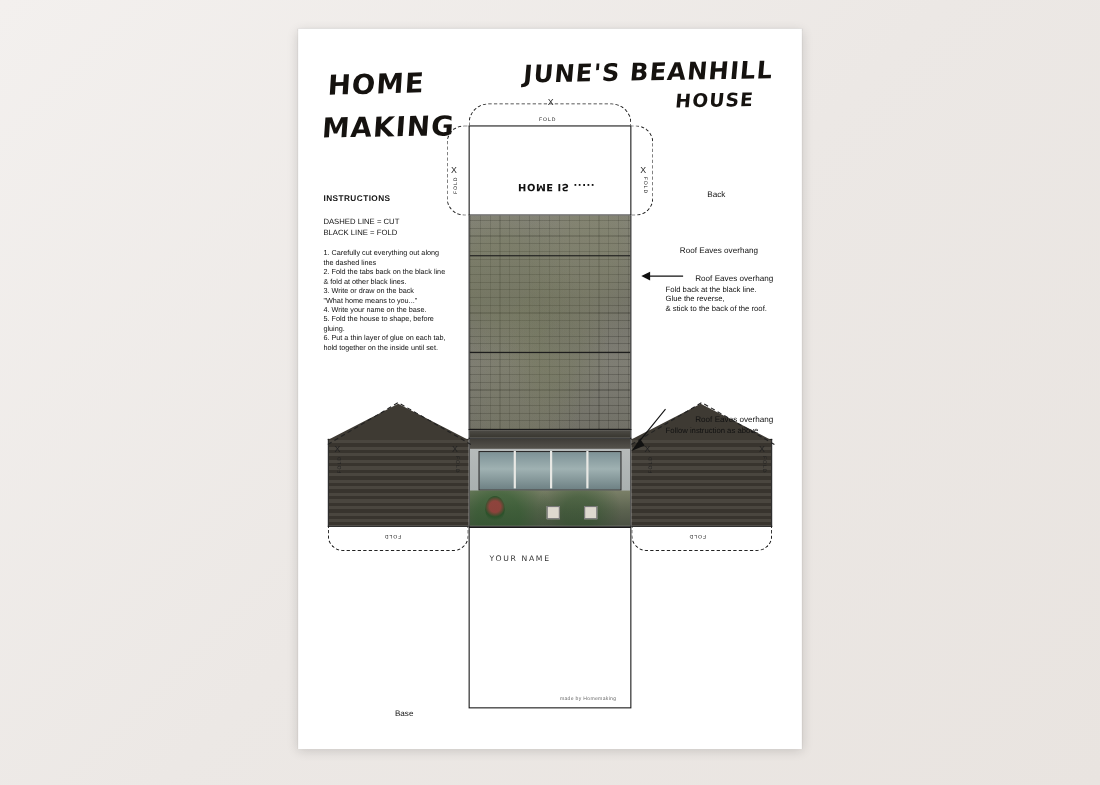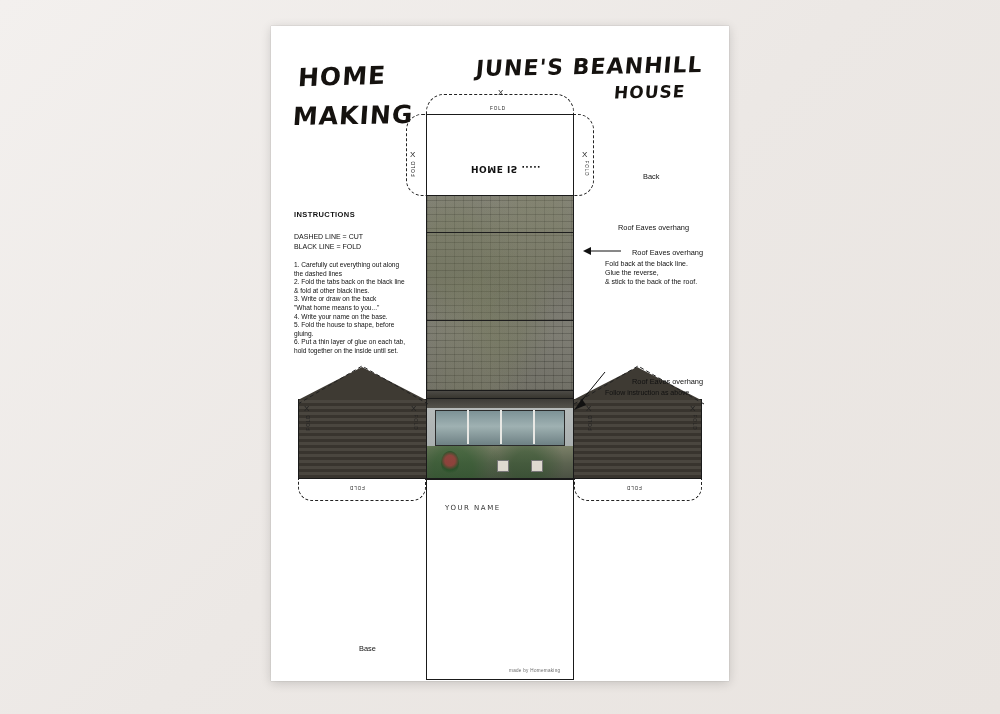--- a/index.html
+++ b/index.html
@@ -64,21 +64,20 @@
     transform: skewX(-6deg) rotate(-1deg);
   }
 
   
   #instructions {
     position: absolute;
     left: 23px;
     top: 150px;
     width: 145px;
     color: #111;
-    margin-top: 34px;
   }
   #instructions .ins-head {
     font-size: 7.5px;
     font-weight: bold;
     letter-spacing: 0.4px;
     margin-bottom: 13px;
   }
   #instructions .ins-key {
     font-size: 7px;
     line-height: 9.5px;
@@ -287,21 +286,21 @@
   #tab-wing-right {
     left: 303px; top: 453px; width: 128px; height: 22px;
     border-top: none; border-radius: 0 0 14px 14px;
   }
 
   
   #base-panel {
     left: 155px;
     top: 453px;
     width: 148px;
-    height: 201px;
+    height: 165px;
     border: 1px solid #1a1a1a;
     background: #ffffff;
   }
   #base-panel .your-name {
     position: absolute;
     left: 18px;
     top: 24px;
     font-size: 7px;
     font-family: "DejaVu Sans", sans-serif;
     letter-spacing: 1.5px;

